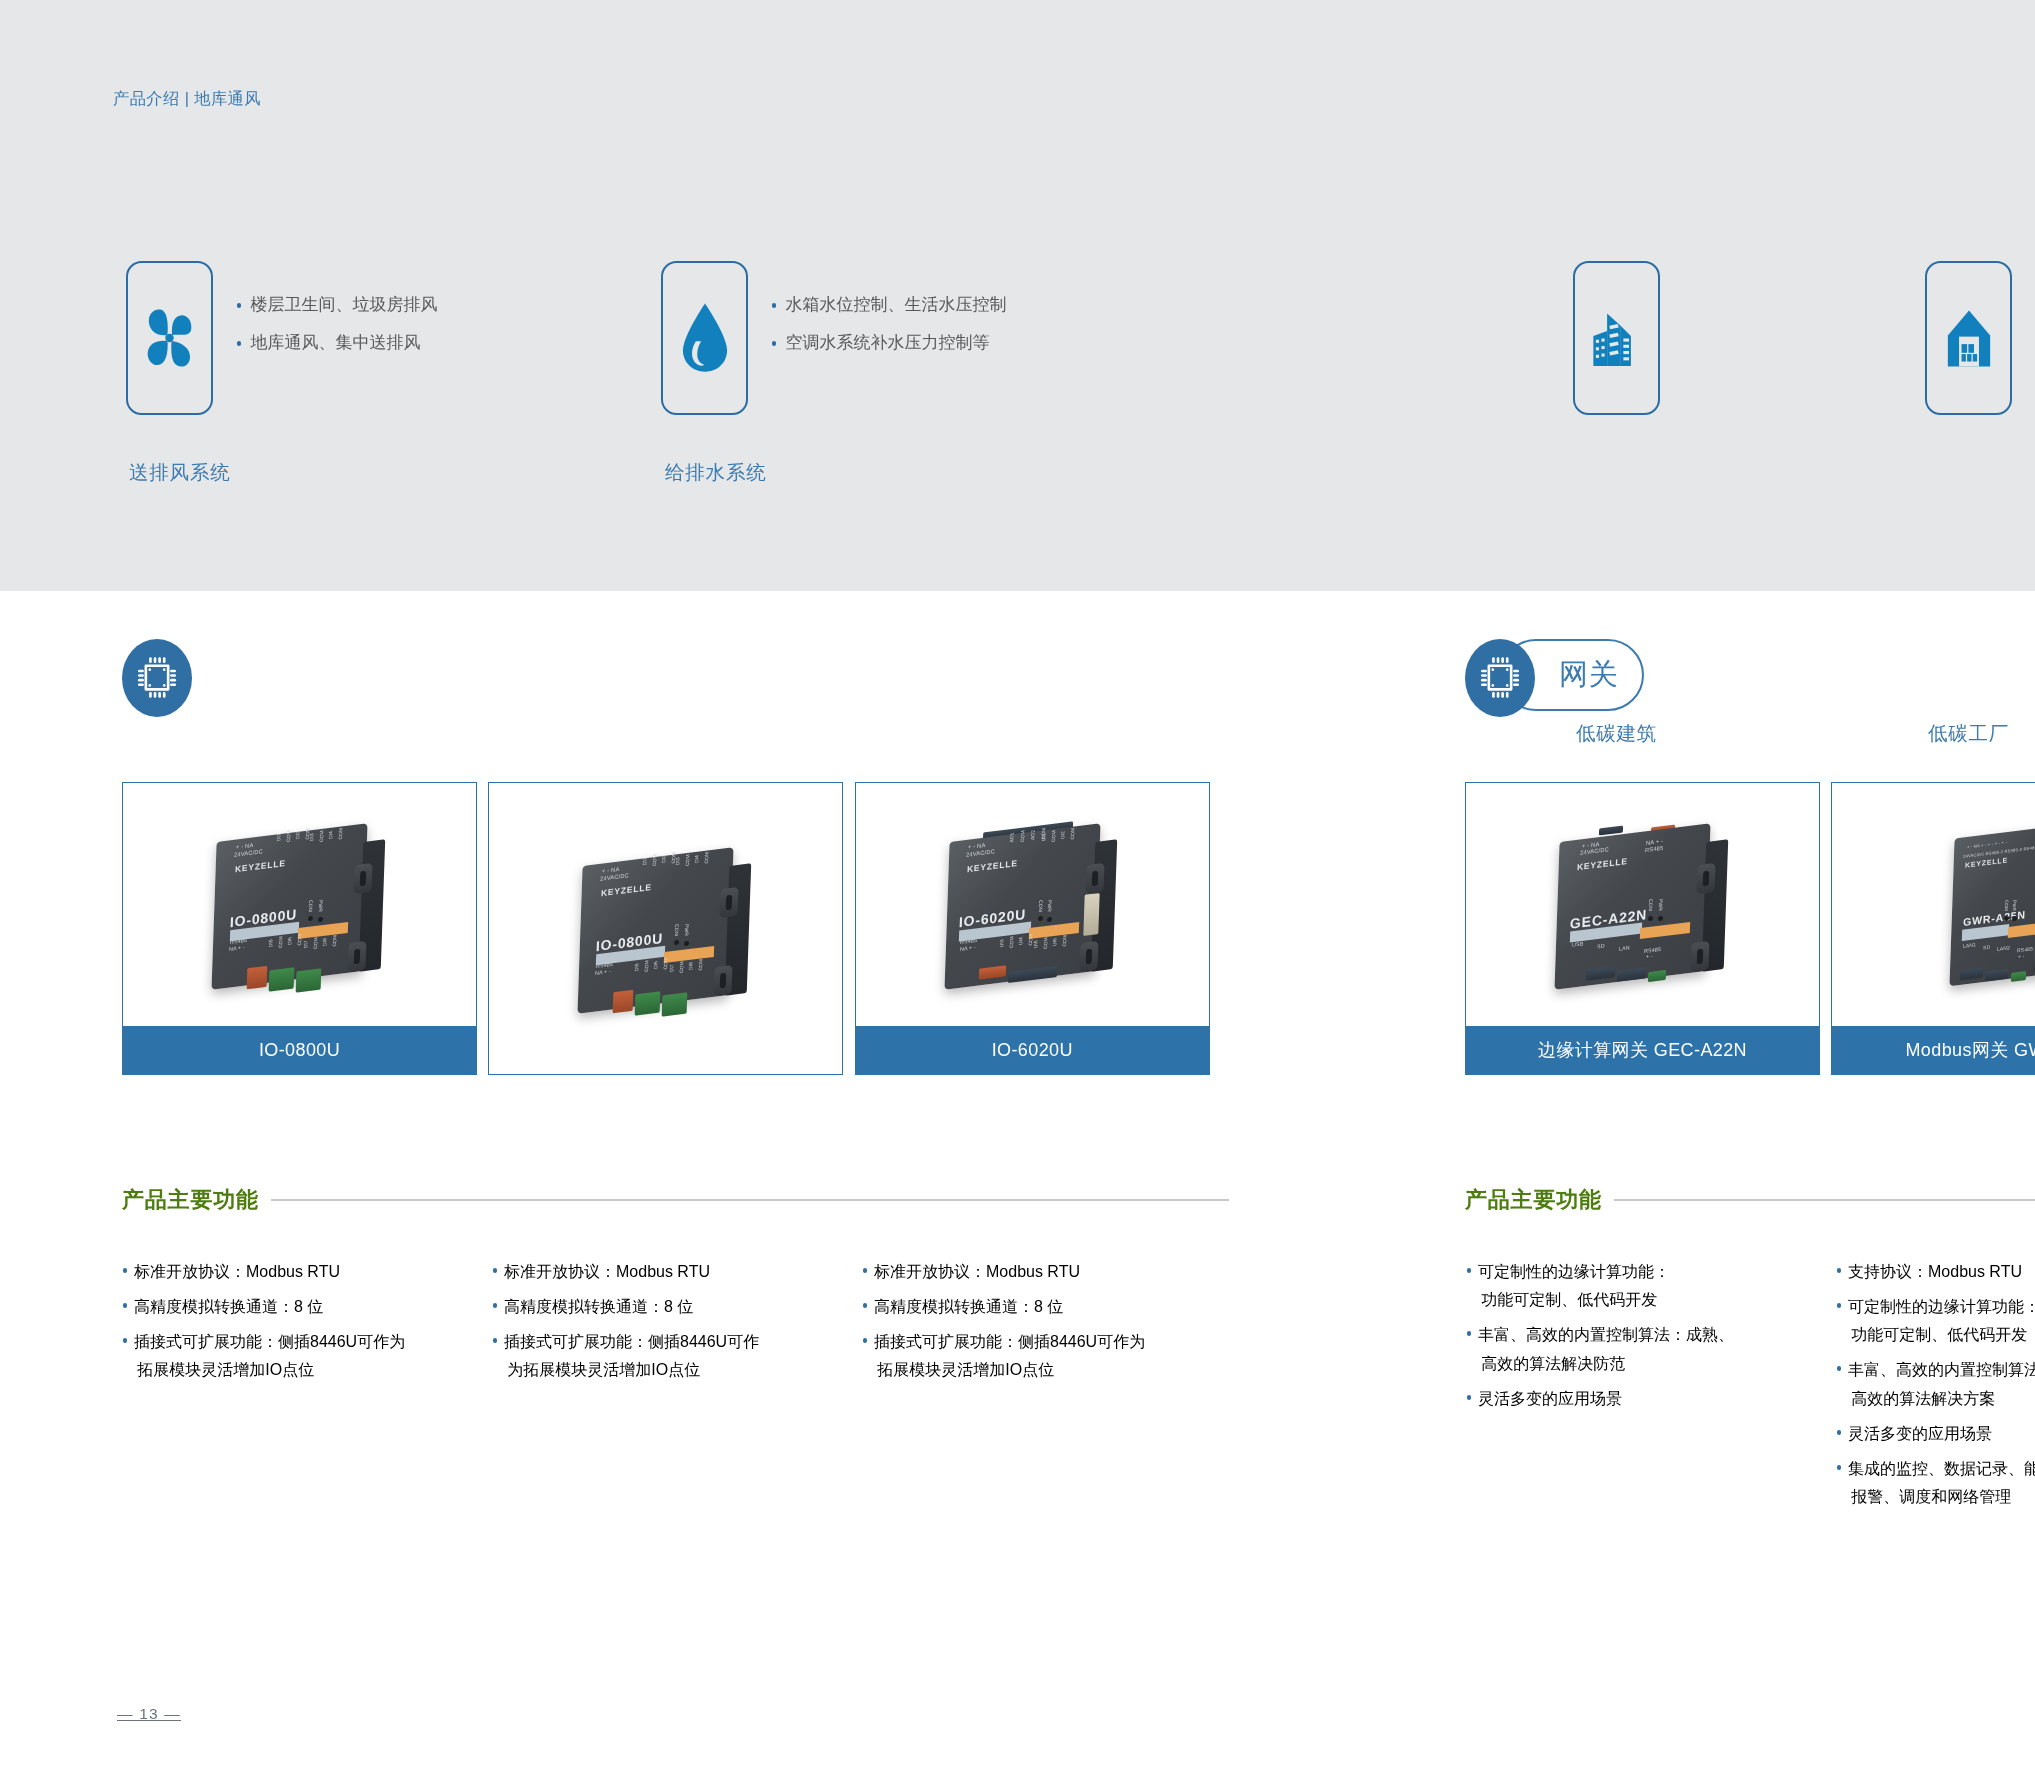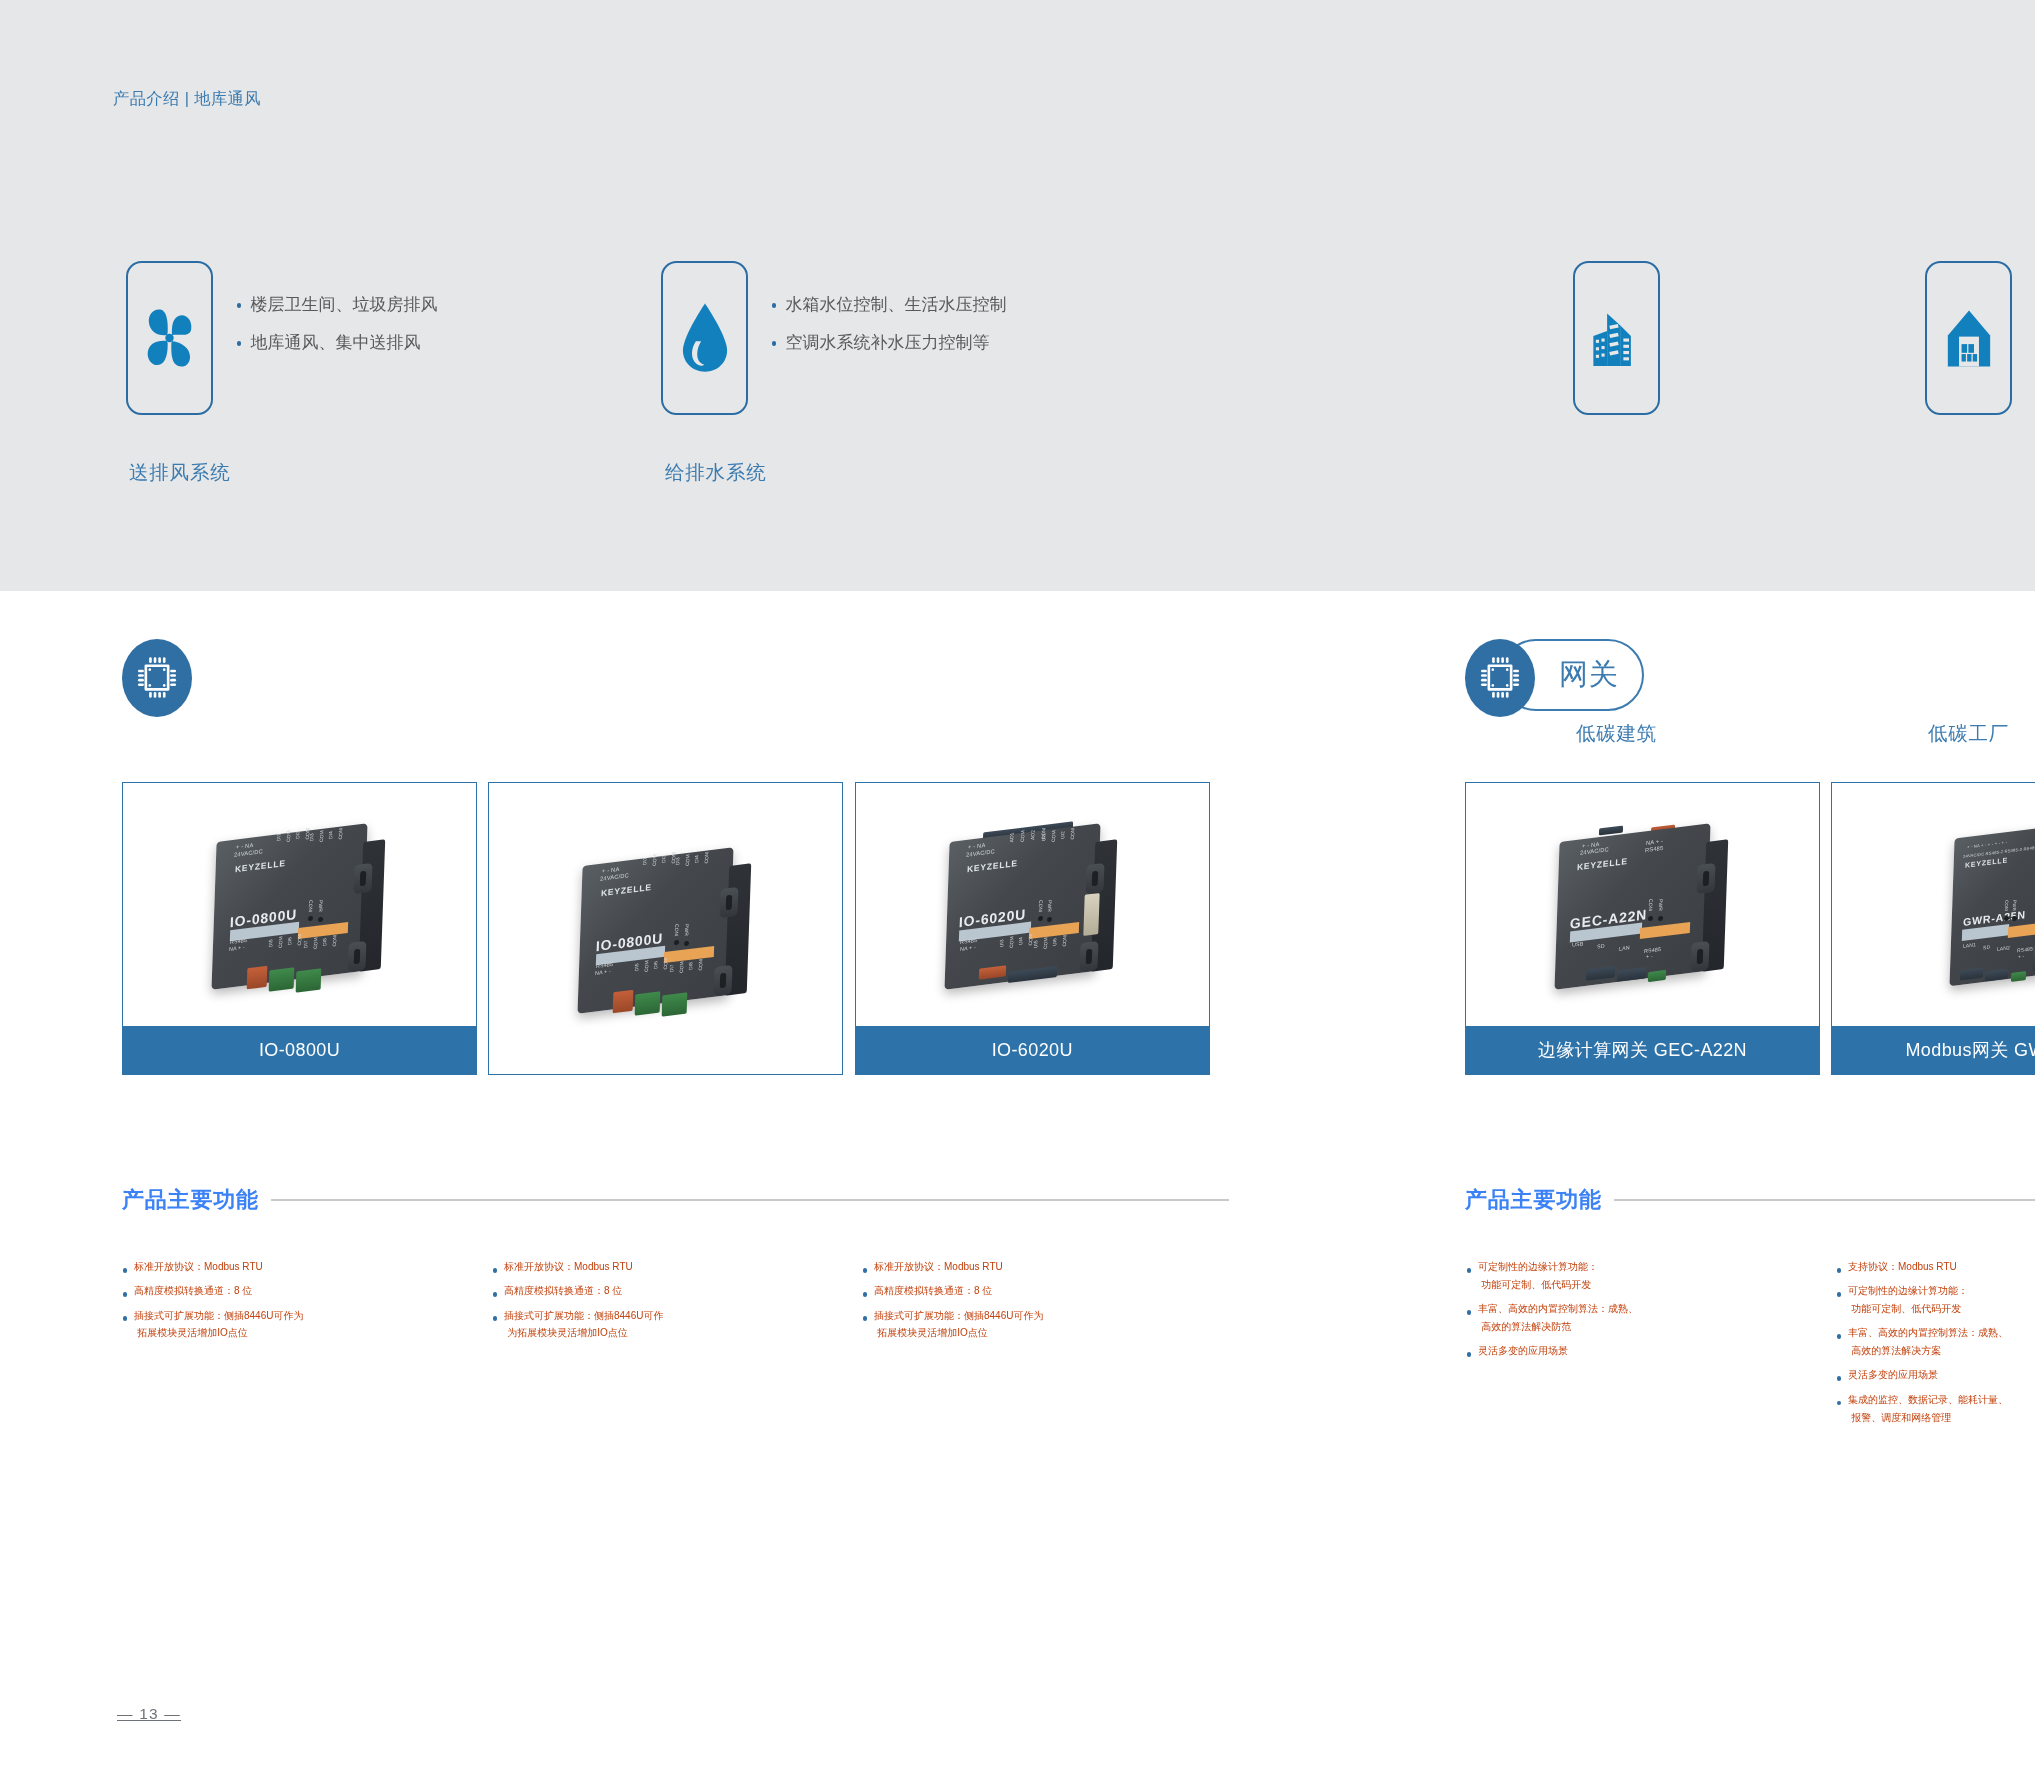--- a/index.html
+++ b/index.html
@@ -168,32 +168,32 @@
     transform: skewY(-9deg) rotate(2deg);
   }
   .conn.green  { background: linear-gradient(180deg,#3f8a4a,#2c6636); }
   .conn.orange { background: linear-gradient(180deg,#c4603a,#9a4728); }
   .conn.slate  { background: linear-gradient(180deg,#3d4a57,#2a333d); }
   .conn.tan    { background: linear-gradient(180deg,#d8d2be,#b3ad98); }
 
   
   .feat-head { position: absolute; display: flex; align-items: center; }
   .feat-head .title {
-    font-size: 22px; color: #3b82f6; font-weight: bold; letter-spacing: 0.8px;
+    font-size: 22px; color: #4d7c0f; font-weight: bold; letter-spacing: 0.8px;
     white-space: nowrap;
   }
   .feat-head .rule {
     height: 1.2px; background: #c7c9cb; margin-left: 12.2px;
   }
 
   .feat-cols { position: absolute; display: flex; }
   .feat-col ul { list-style: none; }
   .feat-col li {
     position: relative; padding-left: 13px;
-    font-size: 10px; color: #c2410c; line-height: 1.78;
+    font-size: 16px; color: #000000; line-height: 1.78;
     margin-bottom: 6.5px;
   }
   .feat-col li:before {
     content:""; position:absolute; left: 1.6px; top: 9.8px;
     width: 4.9px; height: 4.9px; border-radius: 50%; background: #2f6fa4;
   }
   .feat-col li .cont { display: block; padding-left: 3.3px; }
 
   
   .pagenum {

